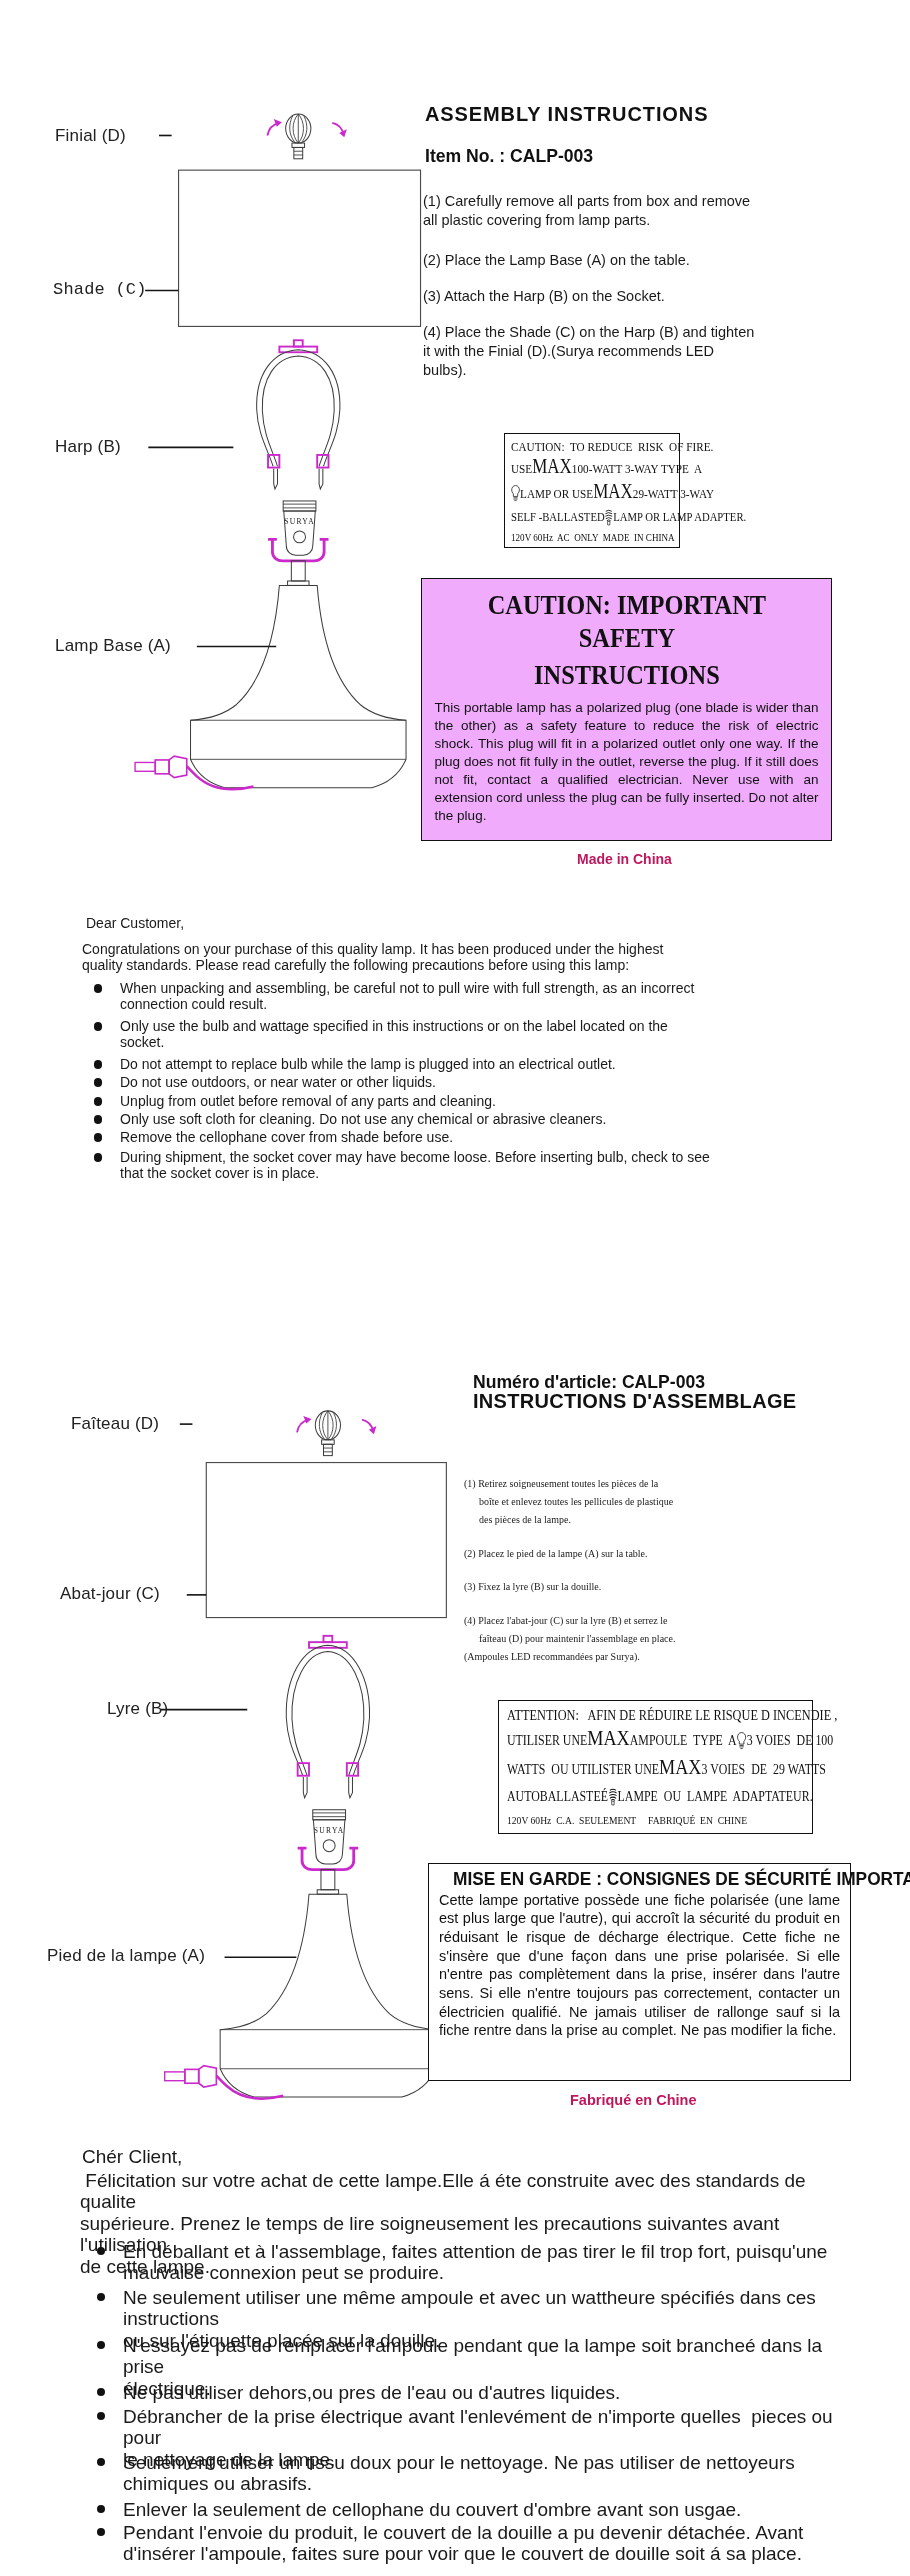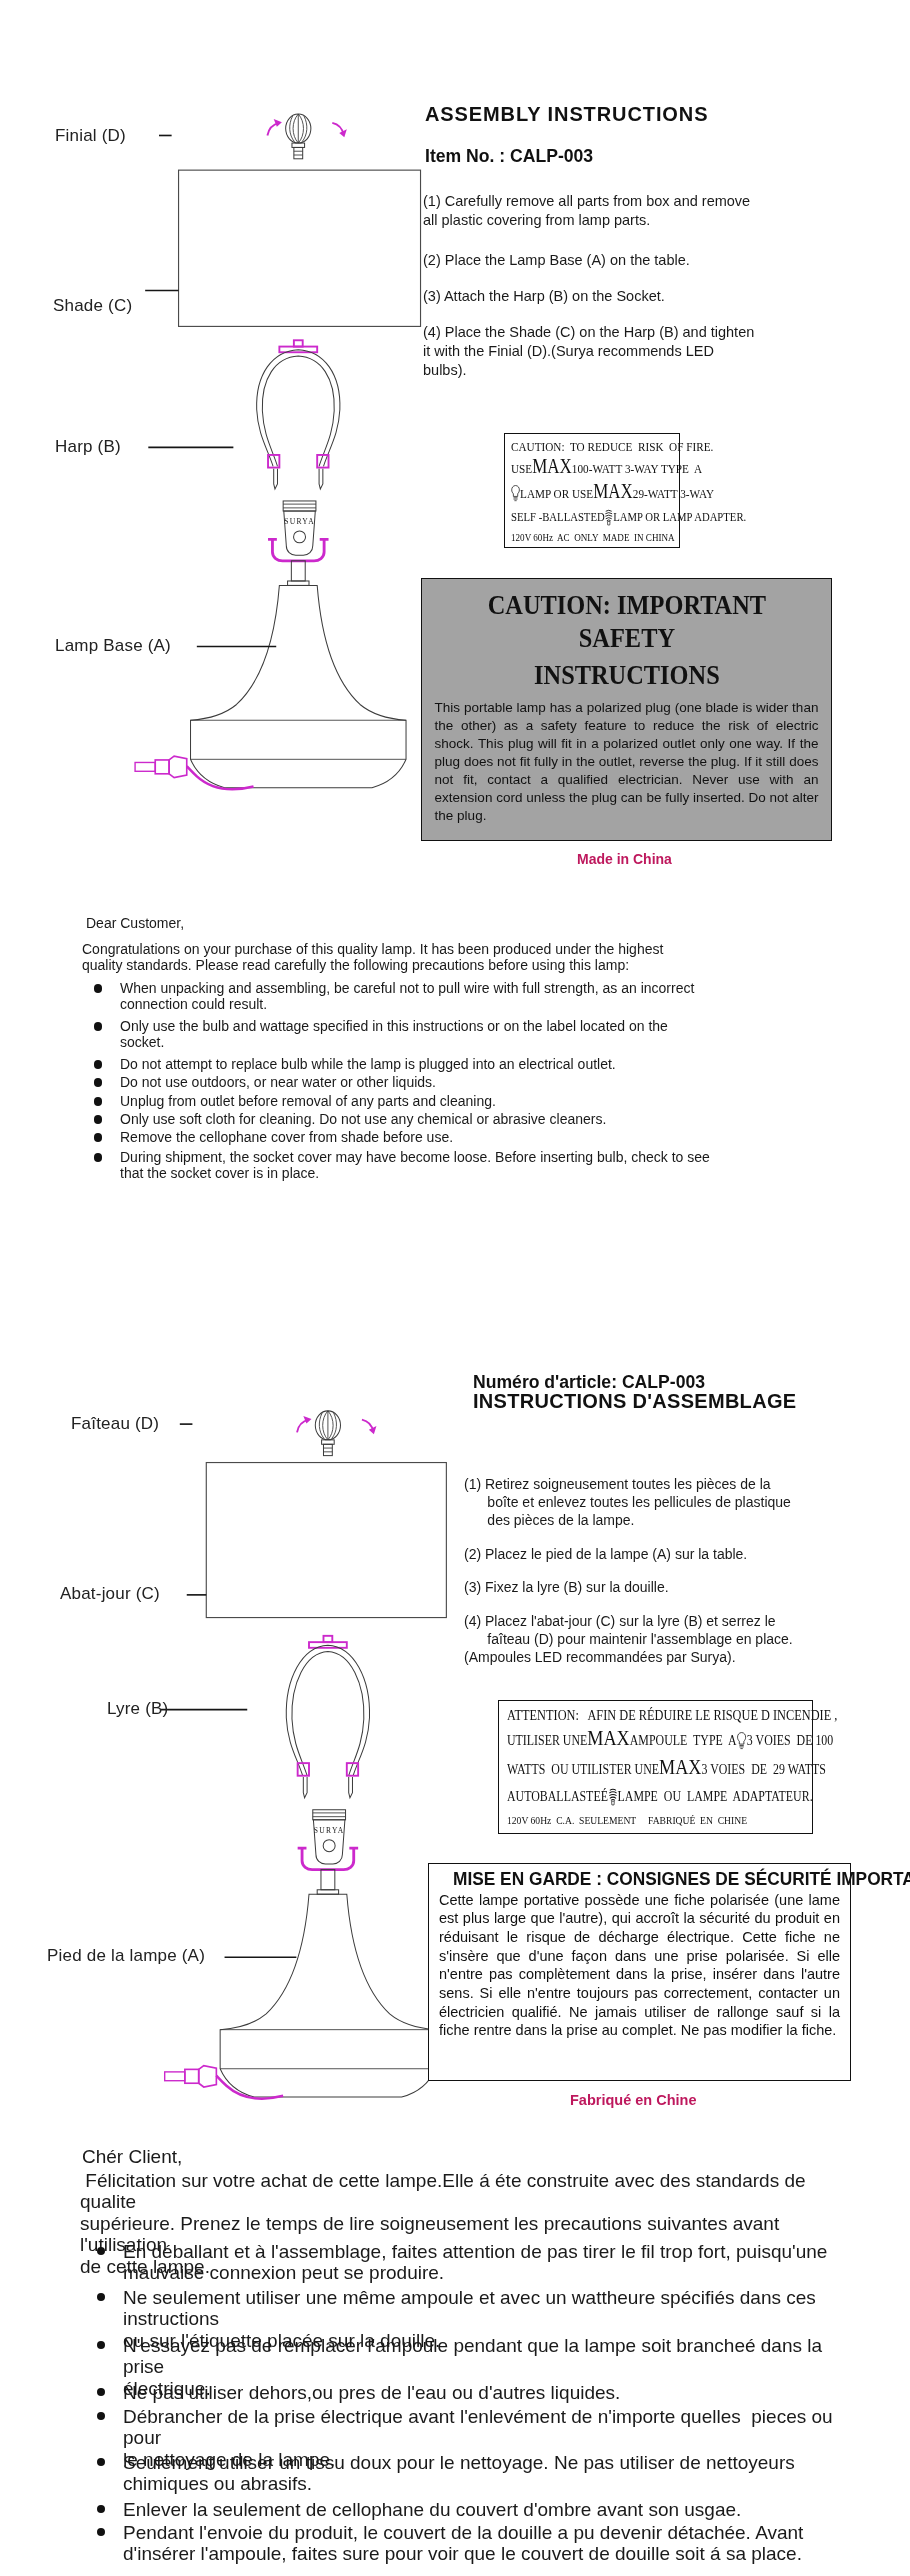--- a/index.html
+++ b/index.html
@@ -12,35 +12,35 @@
   svg.art { position:absolute; left:0; top:0; pointer-events:none; }
   .ln  { stroke:#3c3c3c; stroke-width:1.6; fill:none; }
   .ln2 { stroke:#3c3c3c; stroke-width:1.4; fill:none; }
   .mg  { stroke:#CC29CC; fill:none; }
   .mgf { fill:#CC29CC; stroke:none; }
   .ldr { stroke:#161616; stroke-width:2.6; }
   .lbl { font-size:17px; color:#222; letter-spacing:0.2px; }
   .title-en { font-size:20px; font-weight:bold; letter-spacing:0.9px; color:#111; }
   .item-en  { font-size:17.6px; font-weight:bold; color:#111; }
   .step-en { font-size:14.5px; line-height:19px; white-space:pre-wrap; width:435px; }
-  .step-fr { font-size:14px; line-height:18px; white-space:pre-wrap; width:403px; }
+  .step-fr { font-size:10px; line-height:18px; white-space:pre-wrap; width:403px;font-family:Liberation Serif, serif; }
   .body-en { font-size:14px; line-height:16.4px; white-space:pre-wrap; }
   .body-fr { font-size:19px; line-height:21.4px; white-space:pre-wrap; }
   .bitem { position:absolute; white-space:pre-wrap; }
   .bitem::before { content:""; position:absolute; left:-26.5px; top:4.4px; width:8.2px; height:8.2px;
                    border-radius:50%; background:#111; }
   .bitem.fr::before { top:6.3px; }
   .cbox { border:1.6px solid #111; background:#fff; }
   .cond { transform:scaleX(.85); transform-origin:0 0; width:117.6%; }
   .cline { display:flex; justify-content:space-between; align-items:baseline;
            font-family:"Liberation Serif", serif; white-space:pre; color:#111; }
   .cline svg { align-self:center; flex:0 0 auto; }
   .max { font-size:20px; line-height:1; font-family:"Liberation Serif", serif; }
   .max.fr { font-size:21.4px; }
-  .sbox { border:1.6px solid #111; padding:10px 12.6px 0 12.6px; background:#a3a3a3; }
+  .sbox { border:1.6px solid #111; padding:10px 12.6px 0 12.6px; background:#f0abfc; }
   .stitle { font-family:"Liberation Serif", serif; font-weight:bold; text-align:center;
             font-size:26.5px; line-height:33px; transform:scaleX(.92); transform-origin:50% 0; color:#111; }
   .sbody { text-align:justify; font-size:13.5px; line-height:18px; margin-top:7.6px; color:#111; }
   .mbox { border:1.9px solid #111; padding:2.5px 10px 0 10px; background:#fff; }
   .mtitle { font-weight:bold; font-size:18.6px; line-height:24px; white-space:pre; text-align:center;
             transform:scaleX(.93); transform-origin:50% 0; color:#111; }
   .mbody { text-align:justify; font-size:14.5px; line-height:18.7px; color:#111; }
   .footer-line { font-weight:bold; color:#be185d; }
   .surya-text { font-family:"Liberation Serif", serif; font-size:12px; letter-spacing:2px; fill:#222; }
 </style>
@@ -156,21 +156,21 @@
   </g>
   <g>
     <path class="ldr" d="M285,2260 L305,2260"></path>
     <path class="ldr" d="M296,2531 L327,2531"></path>
     <path class="ldr" d="M255,2713 L392,2713"></path>
     <path class="ldr" d="M356,3106 L470,3106"></path>
   </g>
 </svg>
 
 <div class="abs lbl" style="left:55px;top:126px;">Finial (D)</div>
-<div class="abs lbl" style="left:53px;top:296px;">Shade (C)</div>
+<div class="abs lbl" style="left:53px;top:280px;font-family:Liberation Mono, monospace;">Shade (C)</div>
 <div class="abs lbl" style="left:55px;top:437px;">Harp (B)</div>
 <div class="abs lbl" style="left:55px;top:636px;">Lamp Base (A)</div>
 
 <div class="abs title-en" style="left:425px;top:103px;">ASSEMBLY INSTRUCTIONS</div>
 <div class="abs item-en" style="left:425px;top:146px;">Item No. : CALP-003</div>
 
 <div class="abs step-en" style="left:423px;top:192px;">(1) Carefully remove all parts from box and remove
 all plastic covering from lamp parts.</div>
 <div class="abs step-en" style="left:423px;top:251px;">(2) Place the Lamp Base (A) on the table.</div>
 <div class="abs step-en" style="left:423px;top:287px;">(3) Attach the Harp (B) on the Socket.</div>

